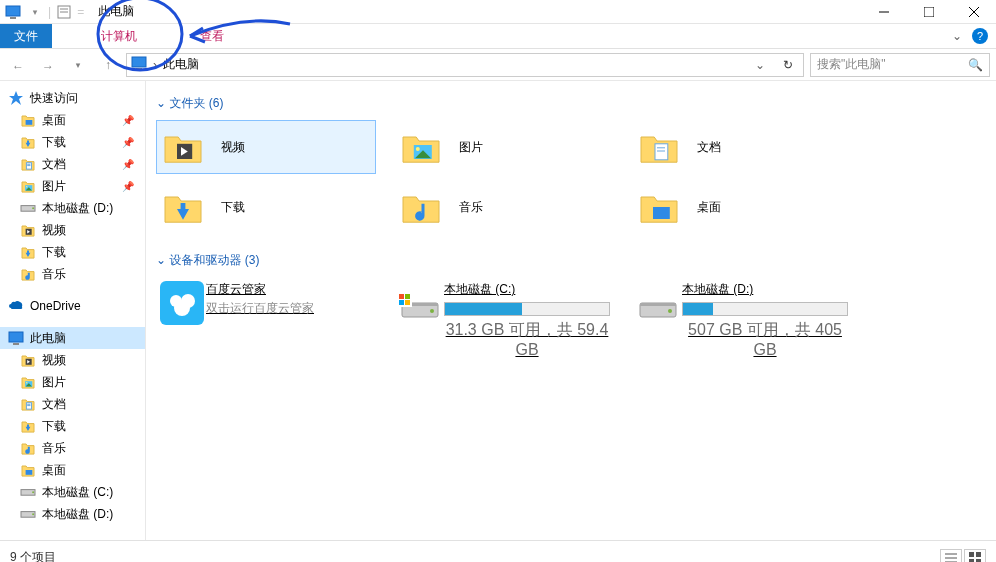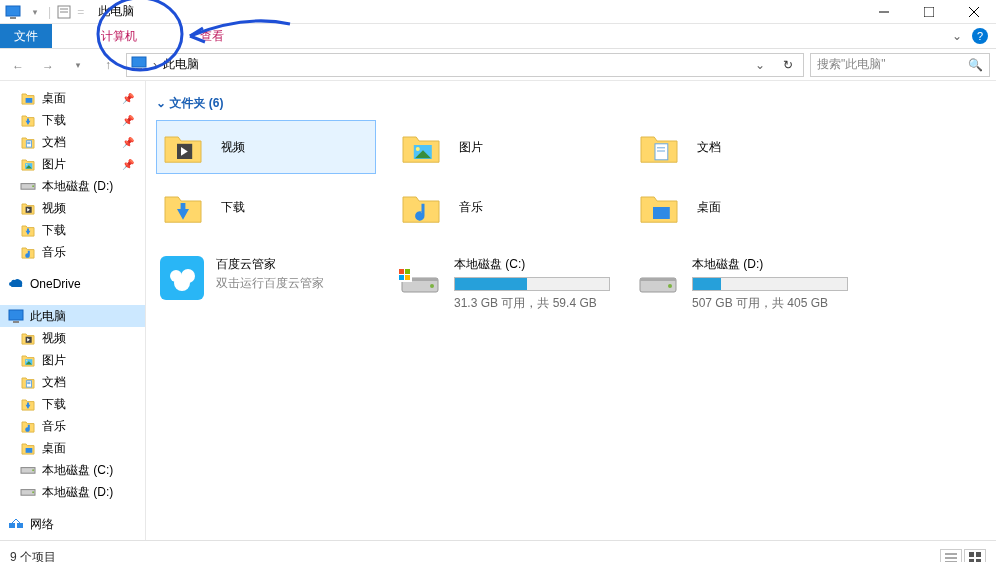--- a/index.html
+++ b/index.html
@@ -23,34 +23,34 @@
 .search-box { width: 180px; height: 24px; border: 1px solid #ccc; display: flex; align-items: center; padding: 0 6px; color: #888; }
 .body-area { display: flex; height: calc(100% - 24px - 25px - 32px - 22px); }
 .sidebar { width: 146px; border-right: 1px solid #e8e8e8; overflow-y: auto; padding: 6px 0; }
 .sidebar-item { display: flex; align-items: center; height: 22px; padding-left: 20px; gap: 6px; cursor: pointer; }
 .sidebar-item.top { padding-left: 8px; font-weight: normal; }
 .sidebar-item.selected { background: #cce8ff; }
 .sidebar-item .pin { margin-left: auto; margin-right: 10px; color: #888; font-size: 10px; }
 .sidebar-spacer { height: 10px; }
 .sb-icon { width: 16px; height: 16px; display: inline-flex; }
 .content { flex: 1; padding: 8px 10px; overflow: auto; }
-.group-header { color: #1a5fb4; margin: 6px 0 8px 0; cursor: pointer; font-weight: bold; }
+.group-header { color: #1a5fb4; margin: 6px 0 8px 0; cursor: pointer; }
 .group-header::before { content: "⌄ "; }
 .folder-grid { display: grid; grid-template-columns: repeat(3, 220px); gap: 6px 18px; margin-bottom: 18px; }
 .folder-item { display: flex; align-items: center; gap: 12px; padding: 6px; border: 1px solid transparent; cursor: pointer; }
 .folder-item.selected { border: 1px solid #85c1ff; background: #e5f3ff; }
 .folder-icon { width: 46px; height: 40px; position: relative; }
 .drive-grid { display: grid; grid-template-columns: repeat(3, 220px); gap: 8px 18px; }
-.drive-item { display: flex; gap: 12px; padding: 4px; }
+.drive-item { display: flex; gap: 2px; padding: 4px; text-decoration: underline; }
 .drive-icon { width: 44px; height: 44px; }
 .drive-info { flex: 1; }
 .drive-name { margin-bottom: 4px; }
 .drive-bar { height: 14px; border: 1px solid #bcbcbc; background: #f0f0f0; position: relative; margin-bottom: 4px; }
 .drive-bar-fill { height: 100%; background: #26a0da; }
-.drive-stats { color: #6b6b6b; font-size: 12px; }
+.drive-stats { color: #6b6b6b; font-size: 16px; text-align: center; }
 .app-sub { color: #888; font-size: 12px; margin-top: 2px; }
 .statusbar { height: 34px; border-top: 1px solid #e1e1e1; display: flex; align-items: center; padding: 0 10px; color: #333; }
 .view-switch { margin-left: auto; display: flex; gap: 2px; }
 .view-btn { width: 22px; height: 18px; border: 1px solid #ccc; display: flex; align-items: center; justify-content: center; }
 .annotation { position: absolute; pointer-events: none; z-index: 1000; }
 </style>
 </head>
 <body>
 
 <svg class="annotation" style="left:95px; top:-6px" width="200" height="80">
@@ -126,20 +126,28 @@
   </div>
   <div class="search-box">
     <span>搜索"此电脑"</span>
     <span style="margin-left:auto">🔍</span>
   </div>
 </div>
 
 <div class="body-area">
 
   <div class="sidebar">
+    <div class="sidebar-item top">
+      <span class="sb-icon">
+          <svg width="16" height="16">
+            <polygon points="8,1 10,6 15,6 11,9 13,15 8,11 3,15 5,9 1,6 6,6" fill="#2e8ae6"></polygon>
+          </svg>
+        </span>
+      <span>快速访问</span>
+    </div>
     <div id="quick-items">
         <div class="sidebar-item">
           <span class="sb-icon">
             <svg width="16" height="16">
               <path d="M2 4 L6.08 4 L7.2 5.6 L14 5.6 L14 14.08 L2 14.08 Z" fill="#ffd76a" stroke="#e0b84a"></path>
               <rect x="5.6" y="8" width="6.72" height="4.8" fill="#2e8ae6"></rect>
             </svg>
           </span>
           <span>桌面</span>
           <span class="pin">📌</span>
@@ -375,20 +383,21 @@
           <span>音乐</span>
         </div>
         <div class="folder-item">
           <div class="folder-icon"><svg width="46" height="40">
               <path d="M2 10 L15.2 10 L18 14 L38 14 L38 35.2 L2 35.2 Z" fill="#ffd76a" stroke="#e0b84a"></path>
               <rect x="14" y="20" width="16.8" height="12" fill="#2e8ae6"></rect>
             </svg></div>
           <span>桌面</span>
         </div>
       </div>
+    <div class="group-header">设备和驱动器 (3)</div>
     <div class="drive-grid" id="drive-grid">
         <div class="drive-item">
           <div class="drive-icon"><svg width="44" height="44">
               <rect width="44" height="44" rx="6" fill="#29b6f6"></rect>
               <circle cx="16" cy="20" r="6" fill="#fff"></circle>
               <circle cx="28" cy="20" r="7" fill="#fff"></circle>
               <circle cx="22" cy="27" r="8" fill="#fff"></circle>
             </svg></div>
           <div class="drive-info">
             <div>百度云管家</div>

